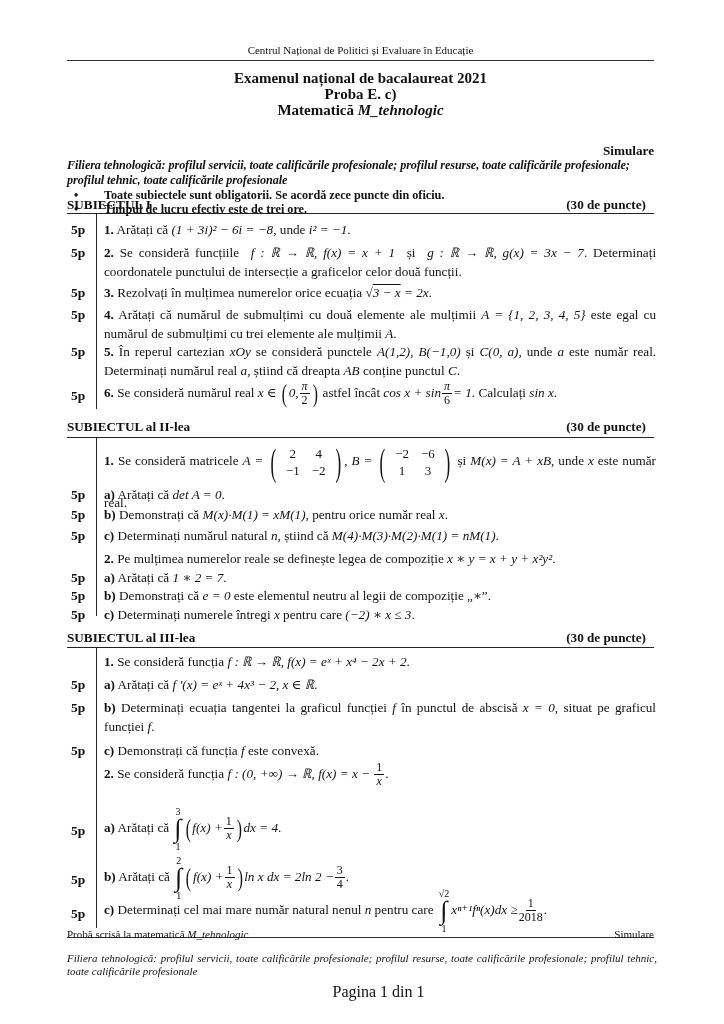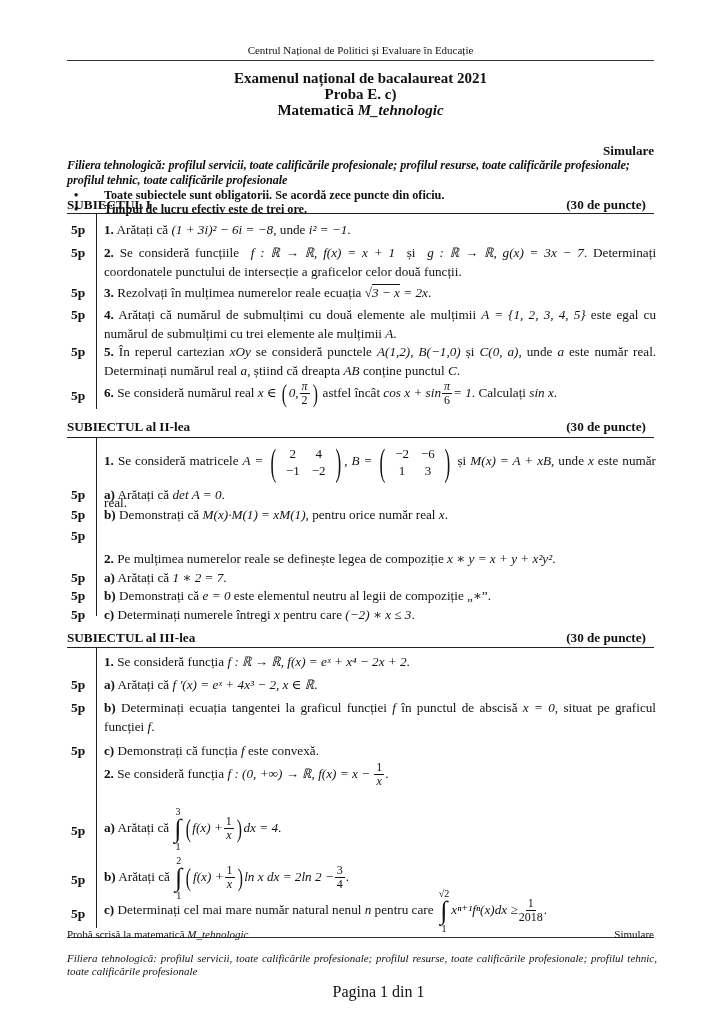--- a/index.html
+++ b/index.html
@@ -72,21 +72,21 @@
   <div class="p5" style="top:245px">5p</div>
   <div class="row" style="top:243px">
     <b>2.</b> <span>Se consideră funcțiile</span>&nbsp;
     <span class="m">f : ℝ → ℝ,  f(x) = x + 1</span>&nbsp;
     <span>și</span>&nbsp;
     <span class="m">g : ℝ → ℝ,  g(x) = 3x − 7</span><span>. Determinați coordonatele punctului de intersecție a graficelor celor două funcții.</span>
   </div>
 
   <div class="p5" style="top:285px">5p</div>
   <div class="row" style="top:283px">
-    <b>3.</b> <span>Rezolvați în mulțimea numerelor reale ecuația</span>
+    <b>3.</b> <span>Rezolvați în mulțimea numerelor orice ecuația</span>
     <span class="m">√<span style="text-decoration:overline">3 − x</span><span> = 2x</span></span><span>.</span>
   </div>
 
   <div class="p5" style="top:307px">5p</div>
   <div class="row" style="top:305px">
     <b>4.</b> <span>Arătați că numărul de submulțimi cu două elemente ale mulțimii</span>
     <span class="m">A = {1, 2, 3, 4, 5}</span>
     <span>este egal cu numărul de submulțimi cu trei elemente ale mulțimii</span>
     <span class="m">A</span><span>.</span>
   </div>
@@ -179,20 +179,25 @@
   </div>
 
   <div class="p5" style="top:507px">5p</div>
   <div class="row" style="top:505px">
     <b>b)</b> <span>Demonstrați că</span>
     <span class="m">M(x)·M(1) = xM(1)</span><span>, pentru orice număr real</span>
     <span class="m">x</span><span>.</span>
   </div>
 
   <div class="p5" style="top:528px">5p</div>
+  <div class="row" style="top:526px">
+    <b>c)</b> <span>Determinați numărul natural</span>
+    <span class="m">n</span><span>, știind că</span>
+    <span class="m">M(4)·M(3)·M(2)·M(1) = nM(1)</span><span>.</span>
+  </div>
 
   <div class="row" style="top:549px">
     <b>2.</b> <span>Pe mulțimea numerelor reale se definește legea de compoziție</span>
     <span class="m">x ∗ y = x + y + x²y²</span><span>.</span>
   </div>
 
   <div class="p5" style="top:570px">5p</div>
   <div class="row" style="top:568px">
     <b>a)</b> <span>Arătați că</span>
     <span class="m">1 ∗ 2 = 7</span><span>.</span>

